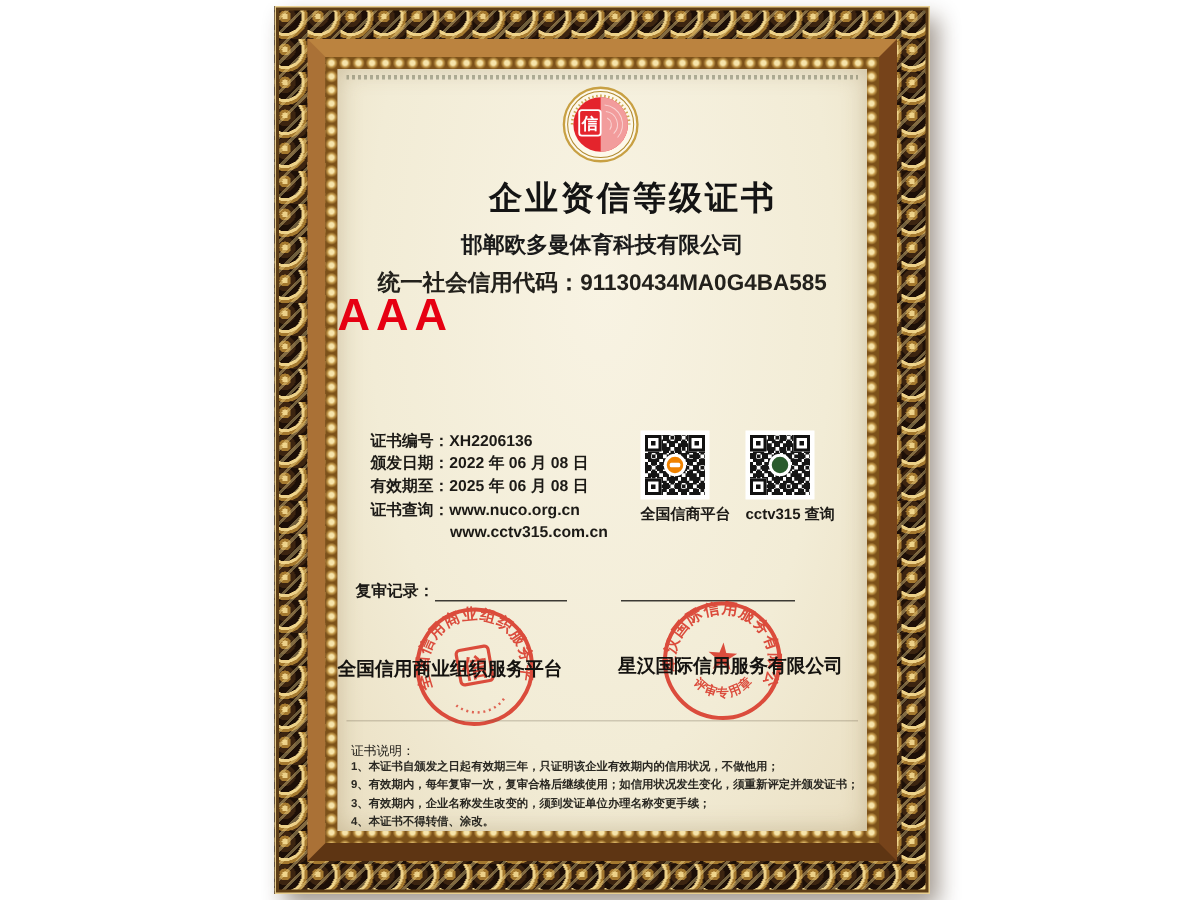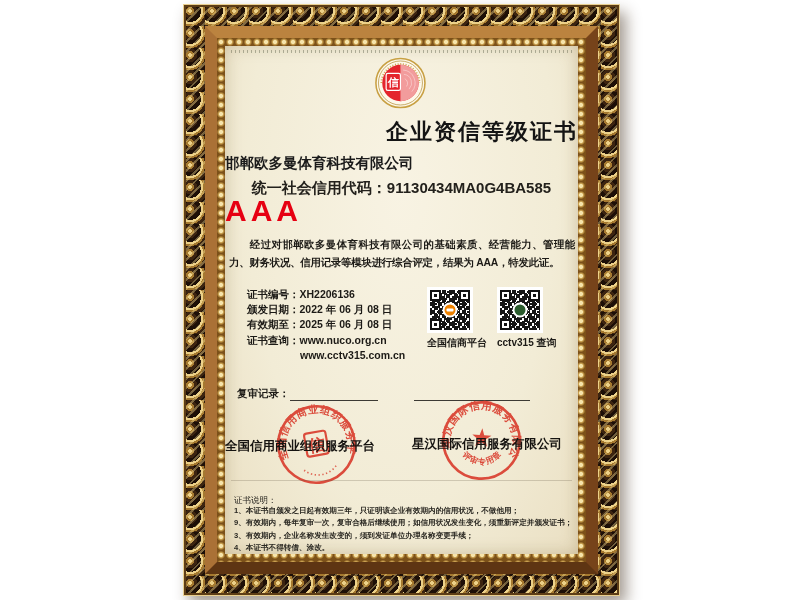--- a/index.html
+++ b/index.html
@@ -25,23 +25,23 @@
     background-image:radial-gradient(circle at 4px 4px, #f6e4ab 1.6px, #c69c4c 2.6px, #7c5119 4.2px);
     background-size:9px 9px;}
   .paper{position:relative;width:100%;height:100%;box-sizing:border-box;overflow:hidden;
     background:radial-gradient(ellipse at 50% 28%, #f8f3e3 0%, #f2ecd6 62%, #eadfc2 100%);
     box-shadow:inset 0 0 16px rgba(120,90,40,.28);}
 
   
   .microtext{position:absolute;top:4px;left:6px;right:6px;height:2.5px;opacity:.55;
     background:repeating-linear-gradient(90deg, rgba(75,80,58,.7) 0 1.5px, transparent 1.5px 4px);}
   .badge{position:absolute;top:11px;left:50%;transform:translateX(-53%);width:52px;height:52px;}
-  .title{position:absolute;top:71px;left:0;right:0;text-align:right;
+  .title{position:absolute;top:71px;left:0;right:0;text-align:center;
     font-size:22px;font-weight:bold;letter-spacing:2px;color:#141414;padding-left:41px;}
-  .company{position:absolute;top:108px;left:0;right:0;
+  .company{position:absolute;top:108px;left:0;right:0;text-align:center;
     font-size:14.5px;font-weight:bold;color:#1a1a1a;}
   .code{position:absolute;top:133px;left:0;right:0;text-align:center;
     font-size:15px;font-weight:bold;color:#23211c;}
   .rating{position:absolute;top:148px;left:0;right:0;text-align:left;
     font-size:30px;line-height:34px;font-weight:bold;letter-spacing:4px;color:#e60012;}
   .statement{position:absolute;top:190px;left:4px;right:3px;
     font-size:10.4px;line-height:17.5px;font-weight:600;color:#1c1a16;
     text-align:justify;text-indent:2em;letter-spacing:-0.2px;}
   .details{position:absolute;top:241px;left:22px;font-size:10.5px;line-height:15.2px;
     font-weight:bold;color:#1c1a16;}
@@ -101,21 +101,20 @@
               <path d="M34 20 A10 10 0 0 1 40 37" fill="none" stroke="#ffffff" stroke-width="0.8" opacity="0.55"></path>
               <path d="M35 25 A6 6 0 0 1 37 34" fill="none" stroke="#ffffff" stroke-width="0.8" opacity="0.55"></path>
               <rect x="13.5" y="19" width="16.5" height="19.5" rx="2" fill="none" stroke="#ffffff" stroke-width="1.4"></rect>
               <text x="21.8" y="33.8" text-anchor="middle" font-size="12.5" font-weight="bold" fill="#ffffff">信</text>
             </svg>
 
             <div class="title">企业资信等级证书</div>
             <div class="company">邯郸欧多曼体育科技有限公司</div>
             <div class="code">统一社会信用代码：91130434MA0G4BA585</div>
             <div class="rating">AAA</div>
-            <div class="statement">经过对邯郸欧多曼体育科技有限公司的基础素质、经营能力、管理能力、财务状况、信用记录等模块进行综合评定，结果为 AAA，特发此证。</div>
 
             <div class="details">
               <div class="detail-row"><span>证书编号：</span><span>XH2206136</span></div>
               <div class="detail-row"><span>颁发日期：</span><span>2022 年 06 月 08 日</span></div>
               <div class="detail-row"><span>有效期至：</span><span>2025 年 06 月 08 日</span></div>
               <div class="detail-row"><span>证书查询：</span><span>www.nuco.org.cn</span></div>
               <div class="detail-row indent"><span>www.cctv315.com.cn</span></div>
             </div>
 
             <div class="qr-block">

